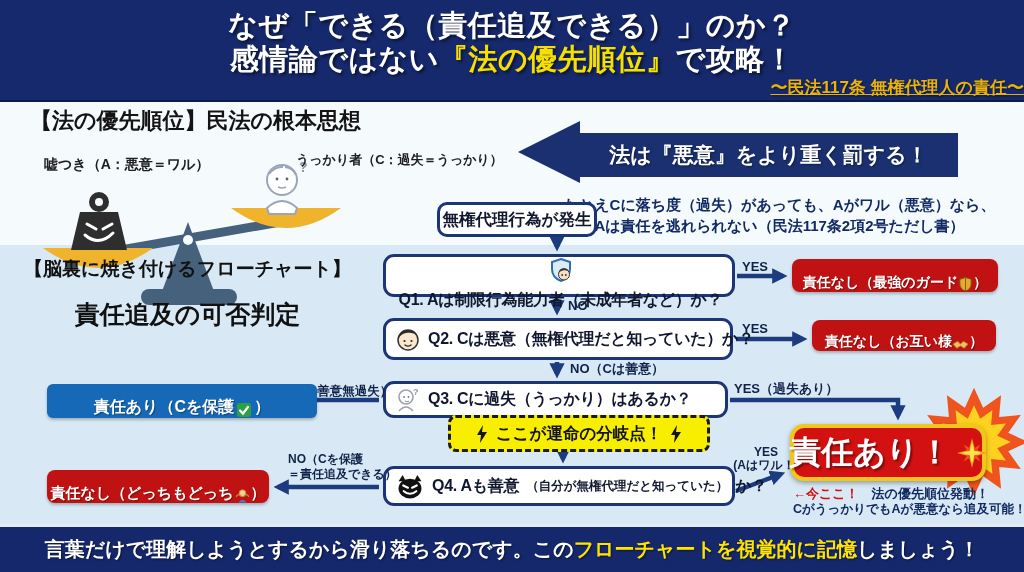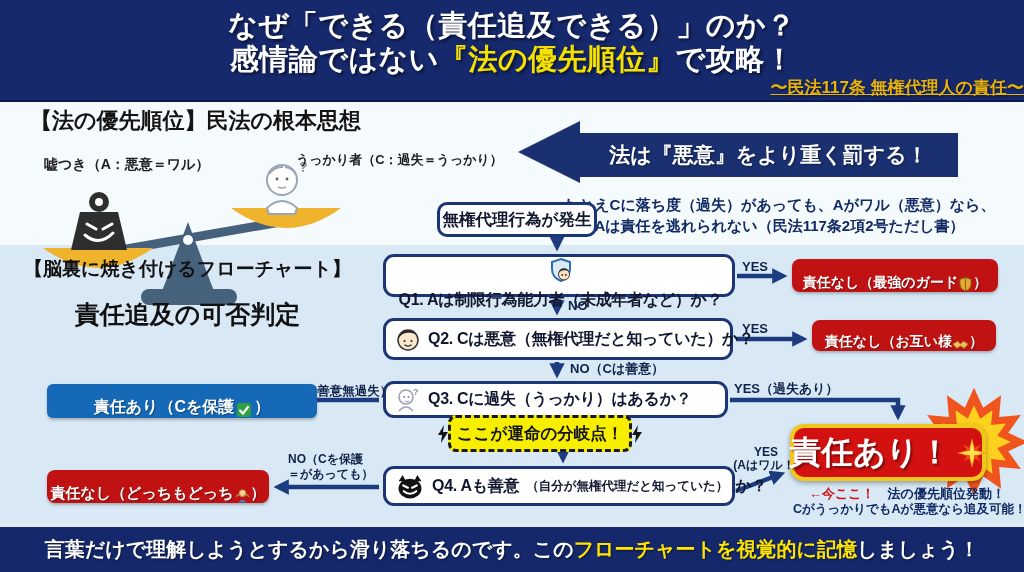--- a/index.html
+++ b/index.html
@@ -41,21 +41,21 @@
     display:flex;align-items:center;gap:7px;padding:0 6px 0 9px;box-sizing:border-box;white-space:nowrap;}
   .qbox .qtext{font-size:16px;font-weight:bold;color:#10172e;letter-spacing:-0.3px;}
   .qbox .qtext-sub{font-size:12.5px;font-weight:bold;color:#10172e;}
   #start-box{left:437px;top:202px;width:160px;height:35px;background:#fff;border:3px solid #1b3576;border-radius:10px;
     z-index:3;display:flex;align-items:center;justify-content:center;box-sizing:border-box;}
   #start-box span{font-size:16.5px;font-weight:bold;color:#10172e;white-space:nowrap;}
   #q1{left:383px;top:254px;width:352px;height:43px;flex-direction:column;}
   #q2{left:383px;top:318px;width:350px;height:42px;}
   #q3{left:383px;top:381px;width:345px;height:37px;}
   #q4{left:383px;top:466px;width:352px;height:40px;}
-  #branch-box{left:448px;top:415px;width:184px;height:37px;background:#f8ef00;border:3px dashed #1a1a1a;border-radius:8px;
+  #branch-box{left:448px;top:415px;width:262px;height:37px;background:#f8ef00;border:3px dashed #1a1a1a;border-radius:8px;
     z-index:4;display:flex;align-items:center;justify-content:center;gap:8px;box-sizing:border-box;}
   #branch-box span{font-size:16.5px;font-weight:bold;color:#141414;white-space:nowrap;}
   
   .result{z-index:3;display:flex;align-items:flex-end;justify-content:center;border-radius:8px;box-sizing:border-box;
     white-space:nowrap;box-shadow:0 2px 3px rgba(0,0,0,.25);}
   .result span{color:#fff;font-weight:bold;text-shadow:1px 1px 1px rgba(0,0,0,.35);}
   .red-bg{background:#c01212;}
   #result-guard{left:792px;top:259px;width:206px;height:33px;}
   #result-guard span{font-size:14px;}
   #result-mutual{left:812px;top:320px;width:184px;height:31px;}
@@ -251,21 +251,21 @@
     <span class="qtext">Q4. Aも善意</span>
       <span class="qtext-sub">（自分が無権代理だと知っていた）</span>
       <span class="qtext">か？</span>
   </div>
   <div class="abs yn" id="yes4">
     <div>YES</div>
     <div>(Aはワル！)</div>
   </div>
   <div class="abs yn" id="no4">
     <div>NO（Cを保護</div>
-    <div>＝があっても）</div>
+    <div>＝責任追及できる）</div>
   </div>
   <div class="abs result red-bg" id="result-even">
     <span>責任なし（どっちもどっち</span>
     <svg class="icon-svg" width="17" height="15" viewBox="0 0 18 16">
       <circle cx="9" cy="5.5" r="3.6" fill="#f7cf8e" stroke="#b98a43" stroke-width="1"></circle>
       <path d="M2.5,9 q2,-3.5 4,-1 M15.5,9 q-2,-3.5 -4,-1" stroke="#b98a43" stroke-width="1.4" fill="none" stroke-linecap="round"></path>
       <path d="M4.5,15.5 q4.5,-6 9,0 Z" fill="#4d7fc0"></path>
     </svg>
     <span>）</span>
   </div>
@@ -277,21 +277,21 @@
 
   <div class="abs" id="result-big">
     <span>責任あり！</span>
     <svg class="icon-svg" width="30" height="30" viewBox="0 0 24 24">
       <path d="M12,0 L14.5,9.5 L24,12 L14.5,14.5 L12,24 L9.5,14.5 L0,12 L9.5,9.5 Z" fill="#f59a18"></path>
       <path d="M12,0 L14.5,9.5 L24,12 L14.5,14.5 L12,24 L9.5,14.5 L0,12 L9.5,9.5 Z" fill="#e8541c" transform="translate(12,12) rotate(45) scale(0.8) translate(-12,-12)"></path>
       <path d="M12,3 L13.8,10.2 L21,12 L13.8,13.8 L12,21 L10.2,13.8 L3,12 L10.2,10.2 Z" fill="#ffe14d"></path>
     </svg>
   </div>
 
-  <div class="abs nowhere" style="left:793px;top:485px;margin-left:16px;">
+  <div class="abs nowhere" style="left:793px;top:485px;">
     <span class="red-t">←今ここ！</span><span>　法の優先順位発動！</span>
   </div>
   <div class="abs nowhere" style="left:793px;top:501px;font-size:12.5px;">CがうっかりでもAが悪意なら追及可能！</div>
 
   <div class="abs" id="footer">
     <span>言葉だけで理解しようとするから滑り落ちるのです。この</span>
       <span class="yellow">フローチャートを視覚的に記憶</span>
       <span>しましょう！</span>
   </div>
 

